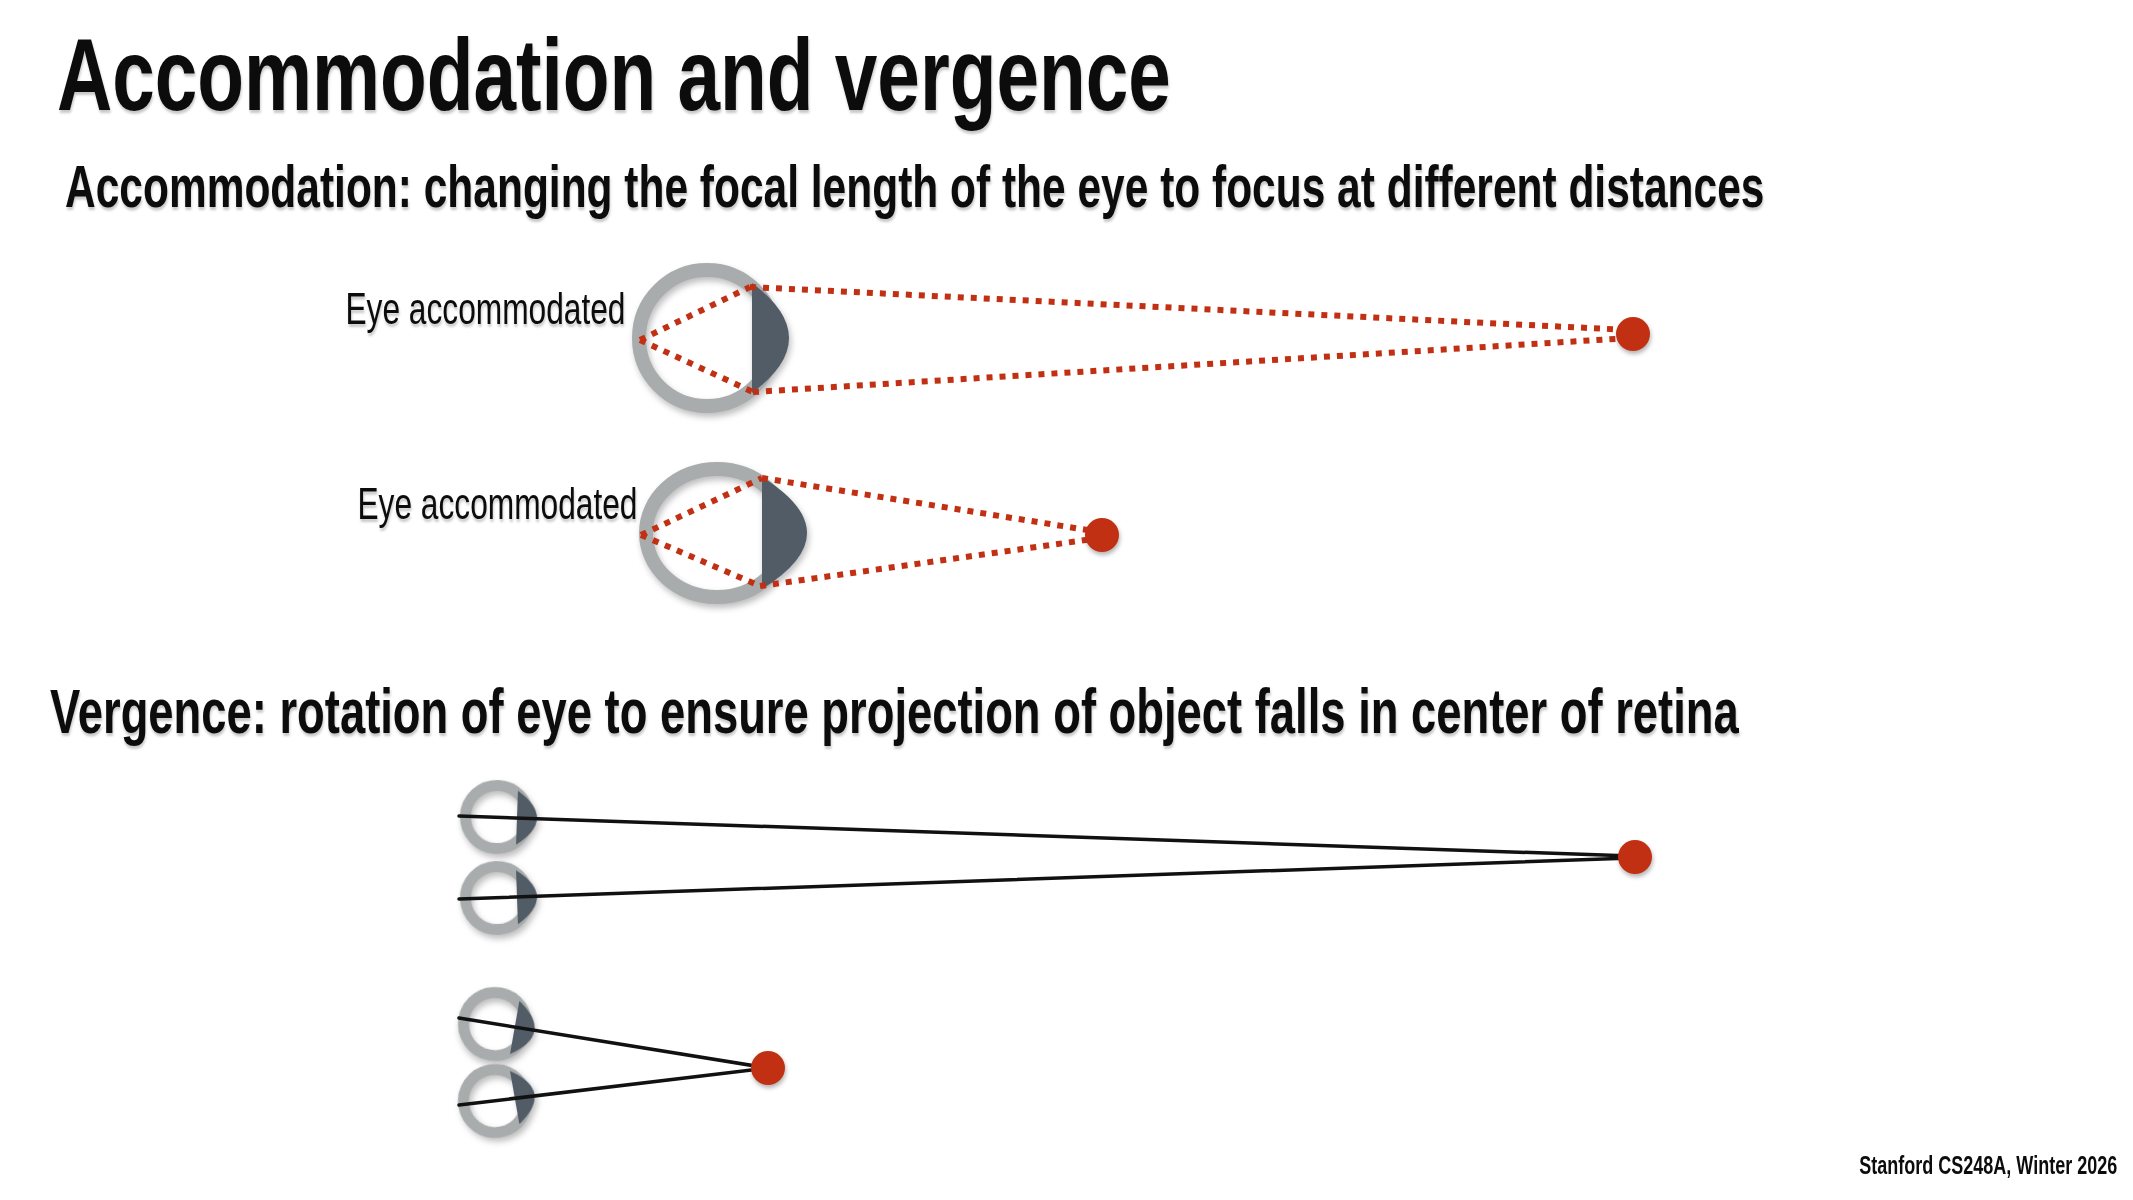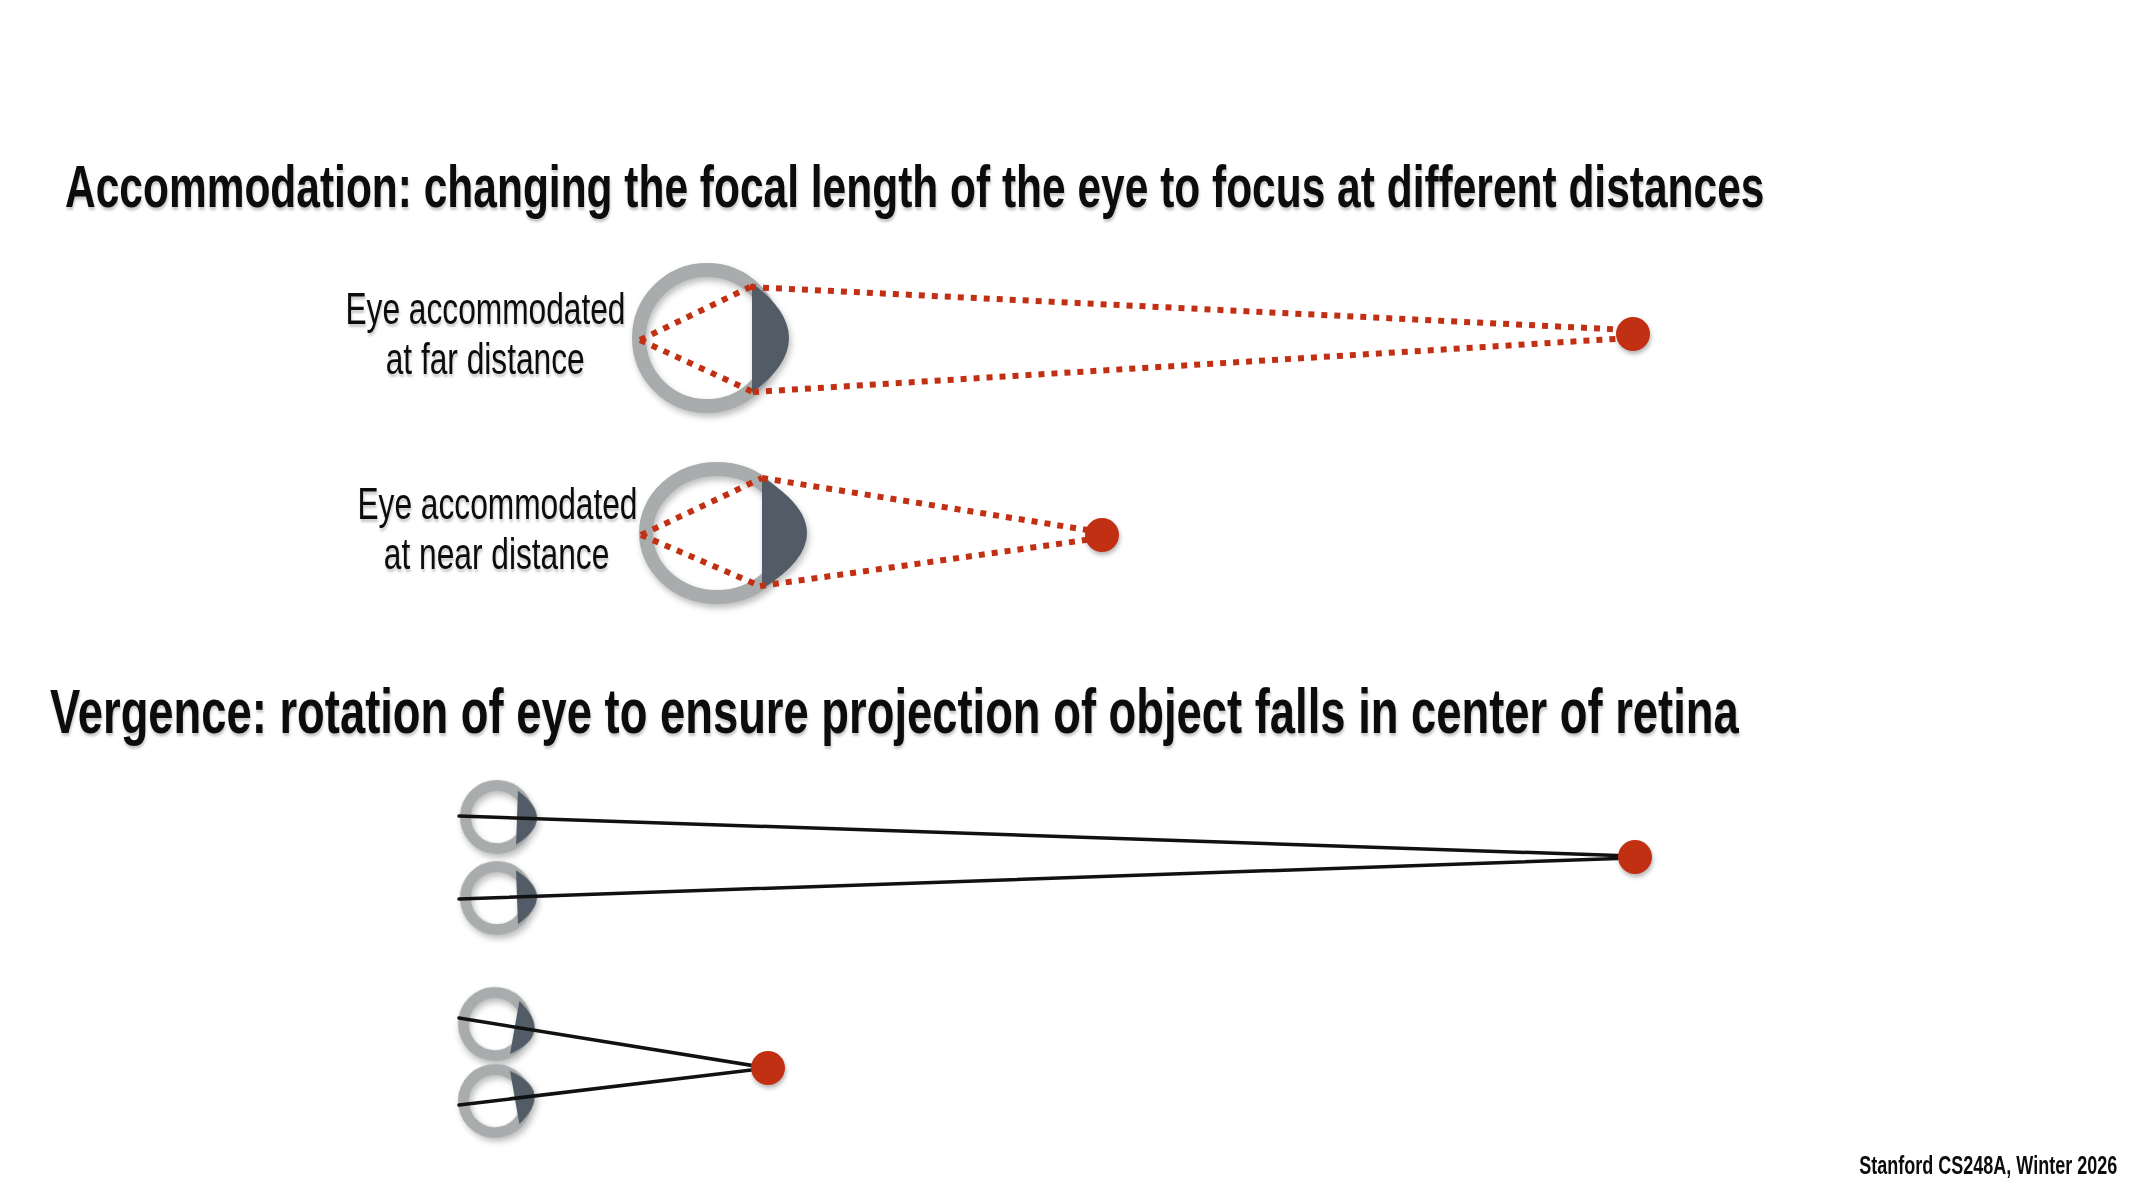--- a/index.html
+++ b/index.html
@@ -37,33 +37,34 @@
   .ray{stroke:var(--accent-red);stroke-width:6;stroke-dasharray:6 7;stroke-linecap:butt;fill:none;}
   .sight{stroke:var(--gaze-line-black);stroke-width:3.5;stroke-linecap:round;}
   .dot{fill:var(--accent-red);filter:drop-shadow(1px 3px 2px rgba(70,70,70,0.40));}
   .eyeg{filter:drop-shadow(2px 4px 3px rgba(70,70,70,0.35));}
 </style>
 </head>
 <body>
 
 <div class="slide">
 
+  <div class="abs title ox-l shadowed">
+    <span class="cx">Accommodation and vergence</span>
+  </div>
 
   <div class="abs heading h-accom ox-l shadowed">
     <span class="cx">Accommodation: changing the focal length of the eye to focus at different distances</span>
   </div>
 
   <div class="abs eye-label lbl-far ox-c shadowed">
     <div><span class="cx">Eye accommodated</span></div>
-    <div><span class="cx">at far distance</span></div>
   </div>
 
   <div class="abs eye-label lbl-near ox-c shadowed">
     <div><span class="cx">Eye accommodated</span></div>
-    <div><span class="cx">at near distance</span></div>
   </div>
 
   <div class="abs heading h-verg ox-l shadowed">
     <span class="cx">Vergence: rotation of eye to ensure projection of object falls in center of retina</span>
   </div>
 
   <div class="abs footer ox-r">
     <span class="cx">Stanford CS248A, Winter 2026</span>
   </div>
 

